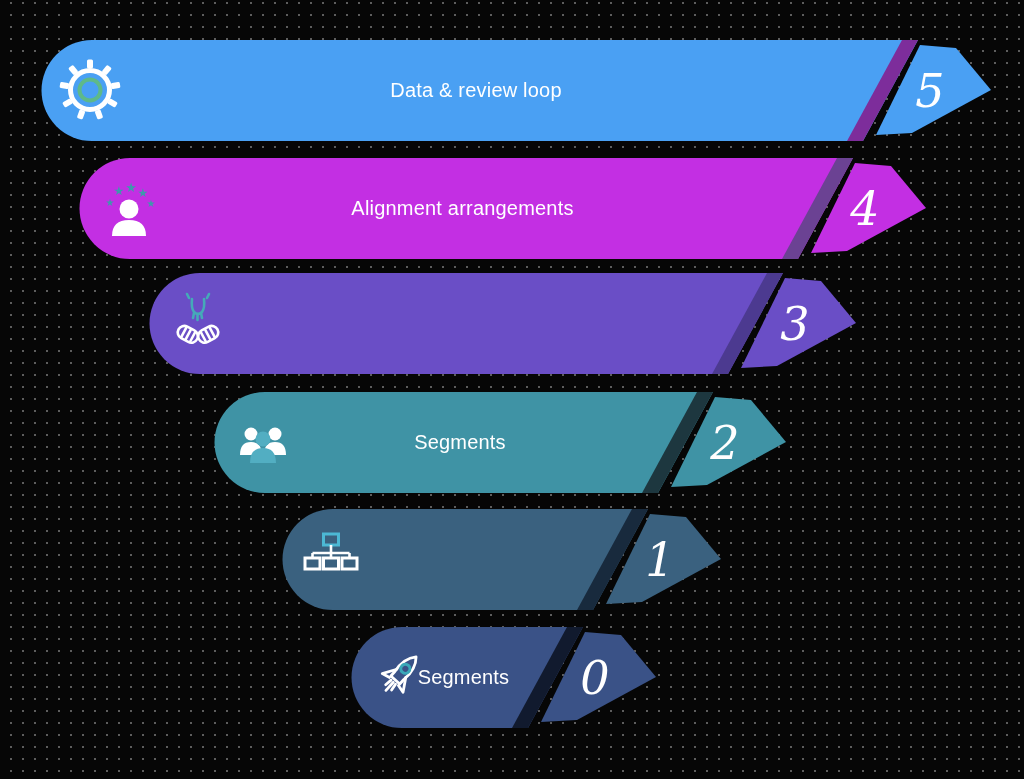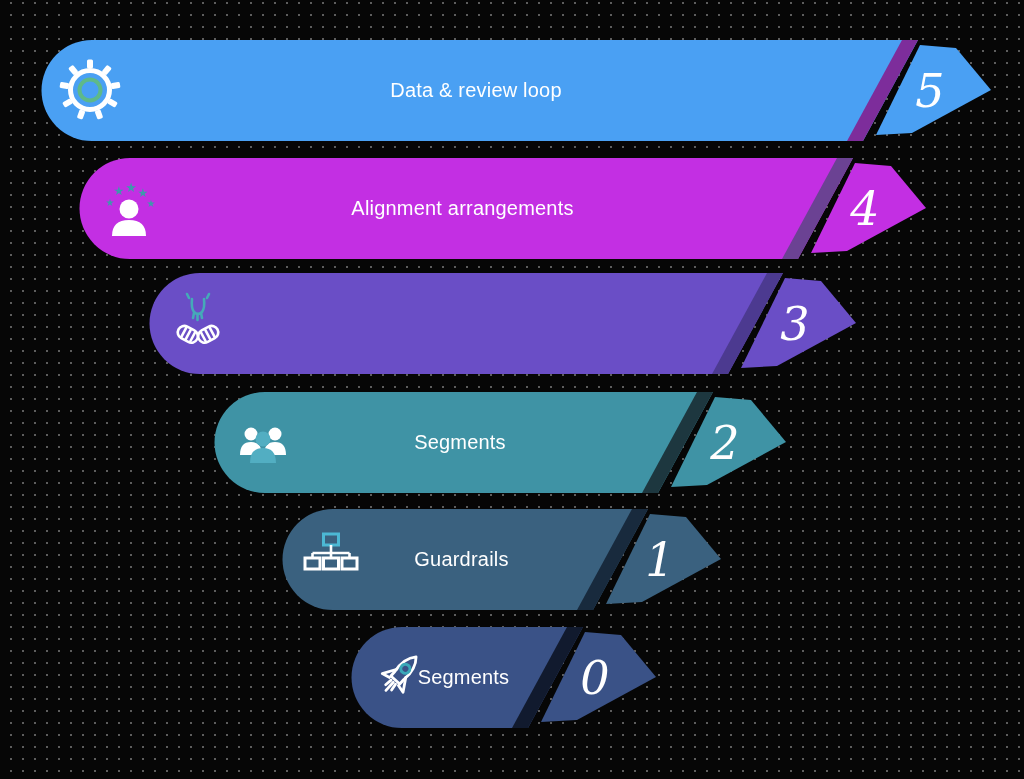--- a/index.html
+++ b/index.html
@@ -129,21 +129,20 @@
     </svg>
     <svg class="icon" style="left:299px" viewBox="0 0 64 64">
       <rect x="24.5" y="7" width="15" height="11" fill="none" stroke-width="3" stroke="#4cb8d4"></rect>
       <g fill="none" stroke="#ffffff" stroke-width="2.6">
         <path d="M32 18 L32 26 M13.5 26 L50.5 26 M13.5 26 L13.5 31 M32 26 L32 31 M50.5 26 L50.5 31"></path>
         <rect x="6" y="31" width="15" height="11" stroke-width="3"></rect>
         <rect x="24.5" y="31" width="15" height="11" stroke-width="3"></rect>
         <rect x="43" y="31" width="15" height="11" stroke-width="3"></rect>
       </g>
     </svg>
-    <div class="label" style="left:283px;width:357px">Guardrails</div>
     <div class="num" style="left:628px">1</div>
   </div>
 
   <div class="level" style="top:627px">
     <svg class="shape" width="1024" height="101">
       <path d="M 402 0 L 583 0 L 528 101 L 402 101 A 50.5 50.5 0 0 1 402 0 Z" fill="#3a5287"></path>
       <polygon points="567,0 583,0 528,101 512,101" fill="#111a2e"></polygon>
       <polygon points="585,5 621,8 656,50 577,93 541,95" fill="#3a5287"></polygon>
     </svg>
     <svg class="icon" style="left:366px" viewBox="0 0 64 64">

